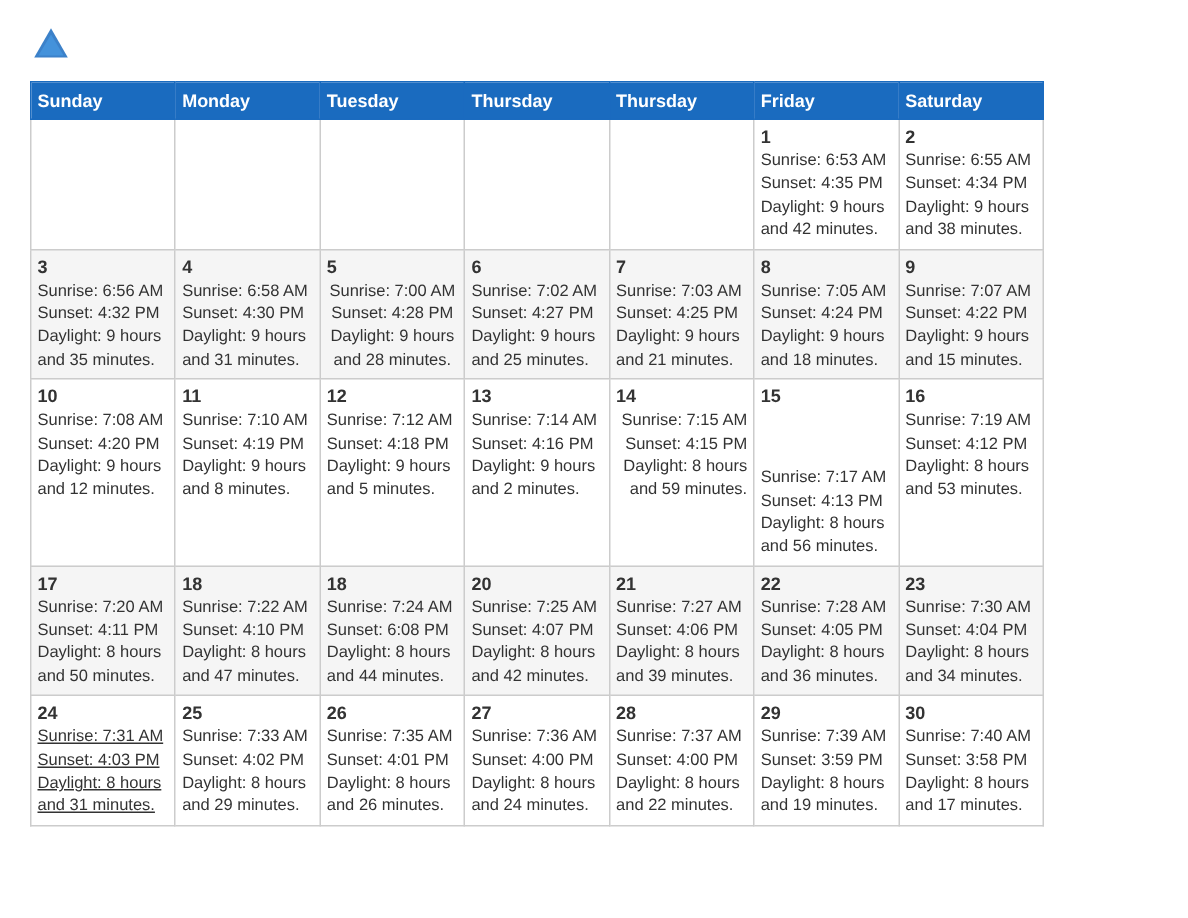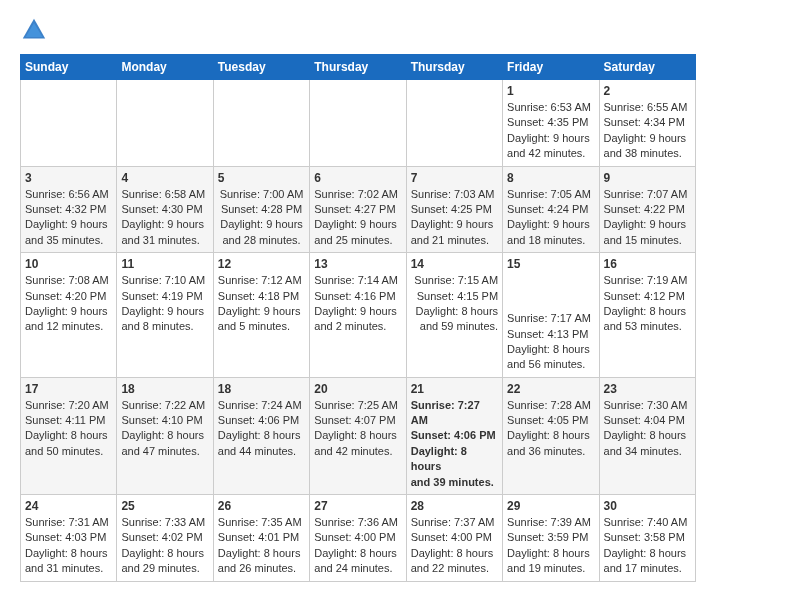--- a/index.html
+++ b/index.html
@@ -262,34 +262,34 @@
           <td>
             <span class="day-number">18</span>
             <div class="day-info" style="white-space: pre-line;">Sunrise: 7:22 AM
 Sunset: 4:10 PM
 Daylight: 8 hours
 and 47 minutes.</div>
           </td>
           <td>
             <span class="day-number">18</span>
             <div class="day-info" style="white-space: pre-line;">Sunrise: 7:24 AM
-Sunset: 4:06 PM
+Sunset: 6:08 PM
 Daylight: 8 hours
 and 44 minutes.</div>
           </td>
           <td>
             <span class="day-number">20</span>
             <div class="day-info" style="white-space: pre-line;">Sunrise: 7:25 AM
 Sunset: 4:07 PM
 Daylight: 8 hours
 and 42 minutes.</div>
           </td>
           <td>
             <span class="day-number">21</span>
-            <div class="day-info" style="white-space: pre-line; font-weight: bold;">Sunrise: 7:27 AM
+            <div class="day-info" style="white-space: pre-line;">Sunrise: 7:27 AM
 Sunset: 4:06 PM
 Daylight: 8 hours
 and 39 minutes.</div>
           </td>
           <td>
             <span class="day-number">22</span>
             <div class="day-info" style="white-space: pre-line;">Sunrise: 7:28 AM
 Sunset: 4:05 PM
 Daylight: 8 hours
 and 36 minutes.</div>
@@ -298,21 +298,21 @@
             <span class="day-number">23</span>
             <div class="day-info" style="white-space: pre-line;">Sunrise: 7:30 AM
 Sunset: 4:04 PM
 Daylight: 8 hours
 and 34 minutes.</div>
           </td>
         </tr>
         <tr>
           <td>
             <span class="day-number">24</span>
-            <div class="day-info" style="white-space: pre-line;">Sunrise: 7:31 AM
+            <div class="day-info" style="white-space: pre-line; text-decoration: underline;">Sunrise: 7:31 AM
 Sunset: 4:03 PM
 Daylight: 8 hours
 and 31 minutes.</div>
           </td>
           <td>
             <span class="day-number">25</span>
             <div class="day-info" style="white-space: pre-line;">Sunrise: 7:33 AM
 Sunset: 4:02 PM
 Daylight: 8 hours
 and 29 minutes.</div>

